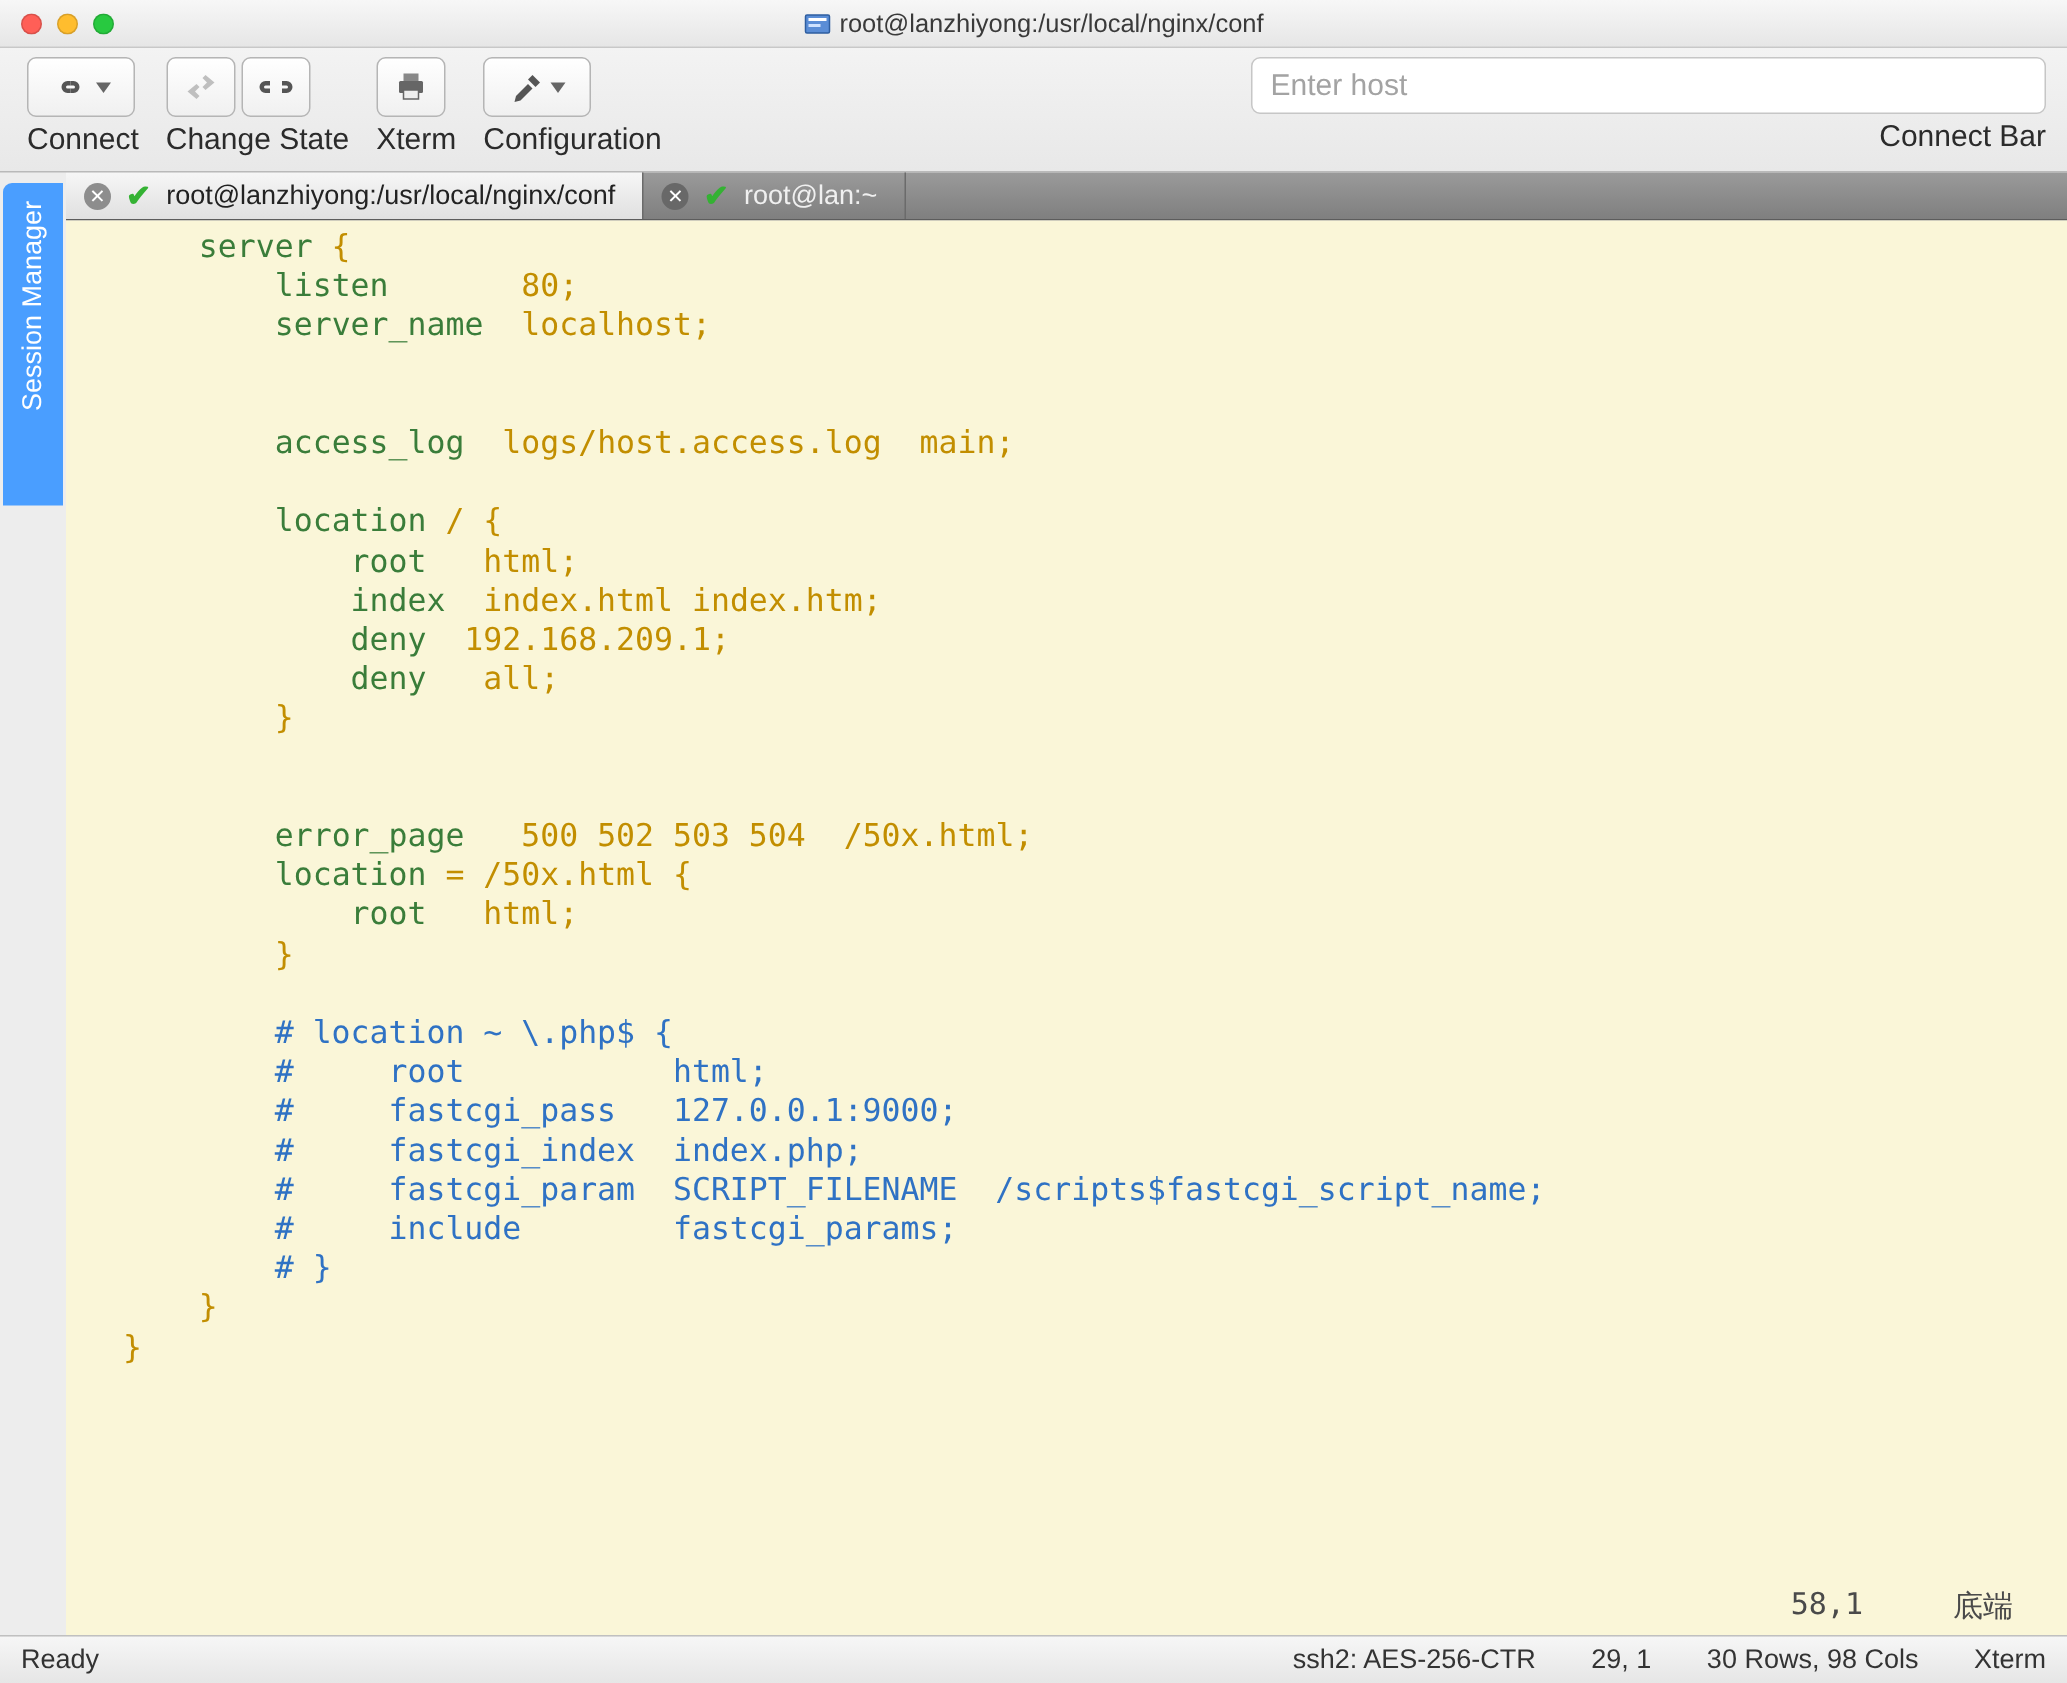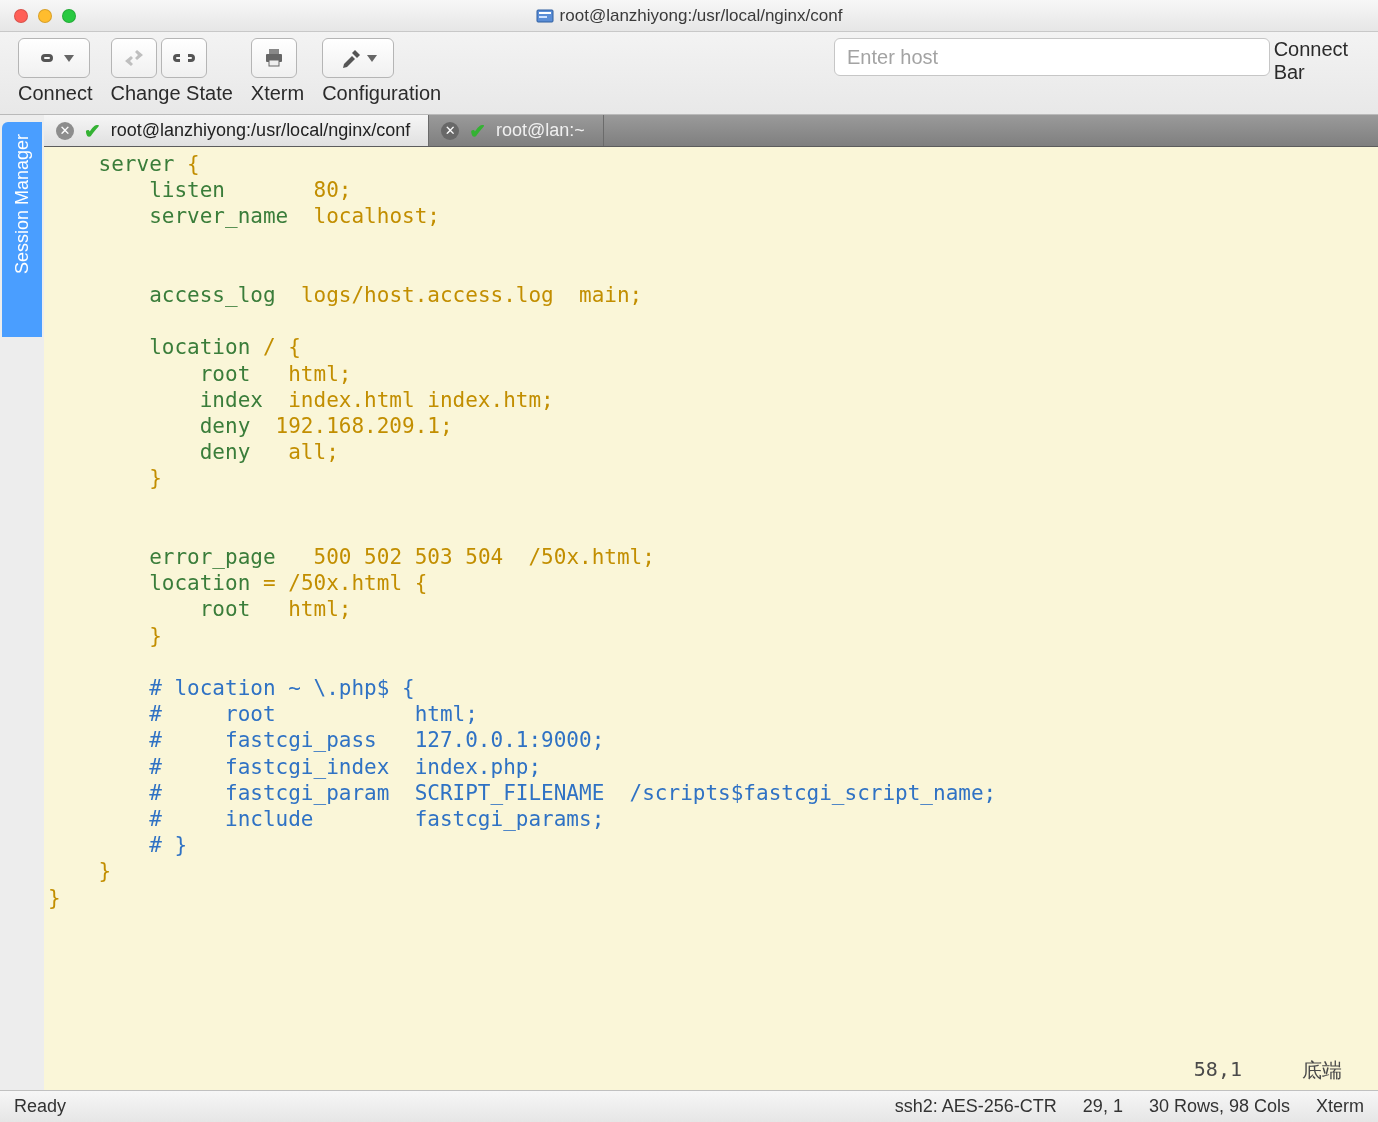--- a/index.html
+++ b/index.html
@@ -76,21 +76,21 @@
     font-size: 20px;
   }
   .caret-down {
     width: 0; height: 0;
     border-left: 5px solid transparent;
     border-right: 5px solid transparent;
     border-top: 7px solid #666;
   }
   .toolbar-spacer { flex: 1; }
   .connect-bar-wrap {
-    display: flex; align-items: flex-start; gap: 4px;
+    display: flex; flex-direction: column; align-items: flex-end; gap: 4px;
     width: 530px;
     margin-right: 4px;
   }
   .host-input {
     width: 100%;
     height: 38px;
     border: 1px solid #c6c6c6;
     background: #fff;
     border-radius: 6px;
     padding: 0 12px;
@@ -168,20 +168,21 @@
     position: relative;
     overflow: hidden;
   }
   .terminal {
     font-family: "Menlo", "Consolas", "DejaVu Sans Mono", monospace;
     font-size: 21px;
     line-height: 26.2px;
     color: #c28e00;
     white-space: pre;
     padding: 4px 4px;
+    margin-left: 34px;
   }
   .terminal .kw  { color: #3a7d3a; }       
   .terminal .cmt { color: #2f72c4; }
   .vim-status {
     position: absolute;
     bottom: 6px;
     right: 36px;
     font-family: "Menlo", monospace;
     font-size: 20px;
     color: #4a4a4a;
@@ -192,21 +193,21 @@
   
   .statusbar {
     height: 32px;
     background: linear-gradient(#f6f6f6, #e6e6e6);
     border-top: 1px solid #c0c0c0;
     display: flex;
     align-items: center;
     padding: 0 14px;
     font-size: 18px;
     color: #333;
-    gap: 26px;
+    gap: 37px;
   }
   .statusbar .spacer { flex: 1; }
 
   svg { display: block; }
 </style>
 </head>
 <body>
 
 <div class="titlebar">
   <div class="traffic-lights">

